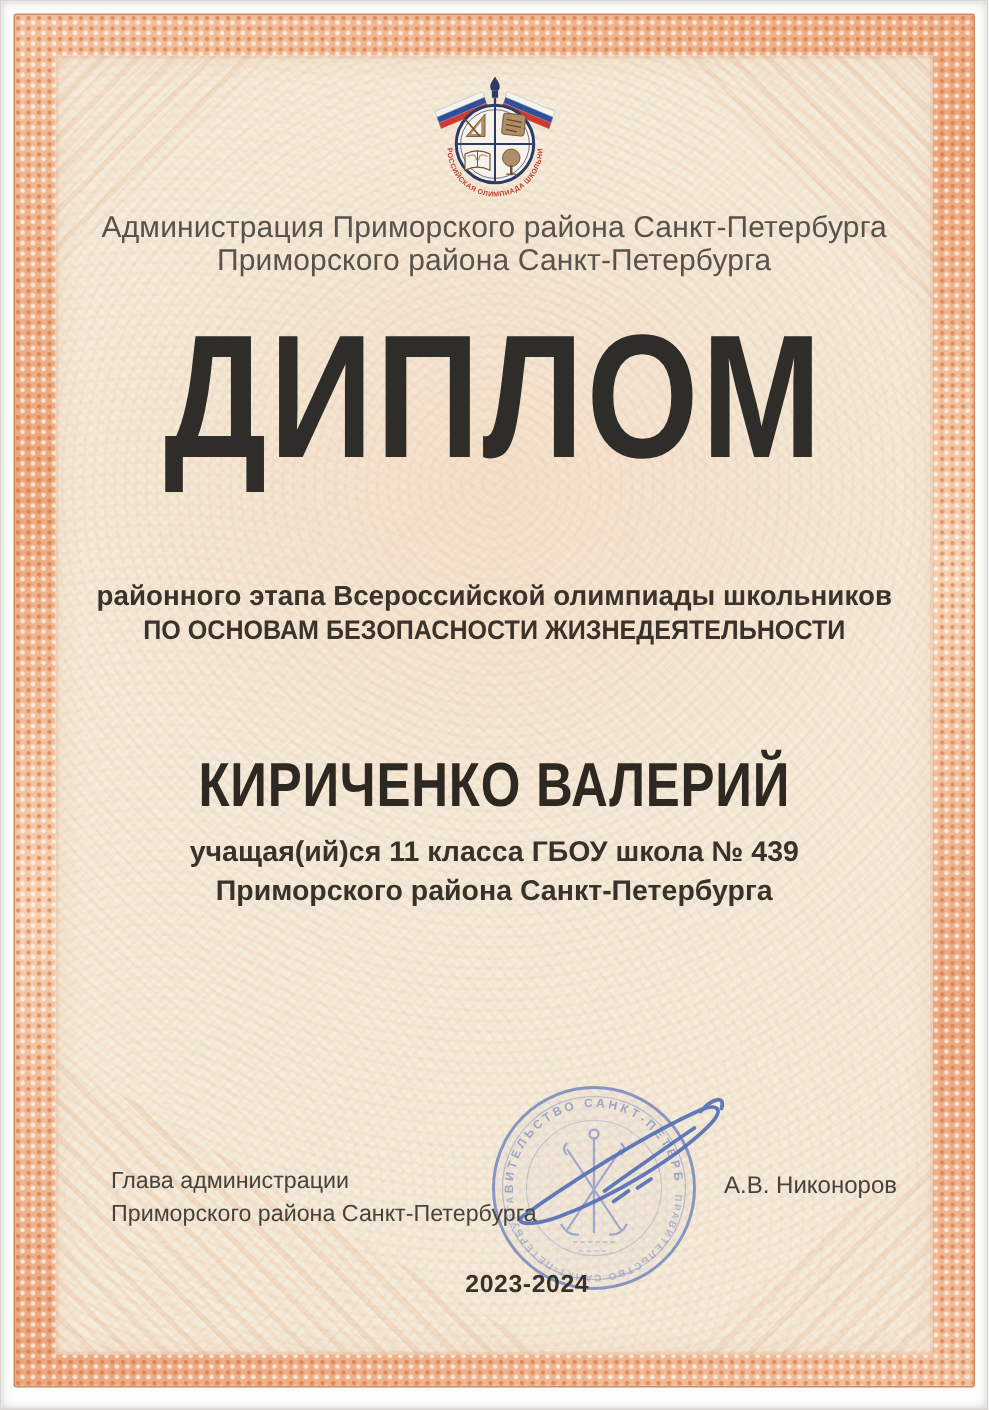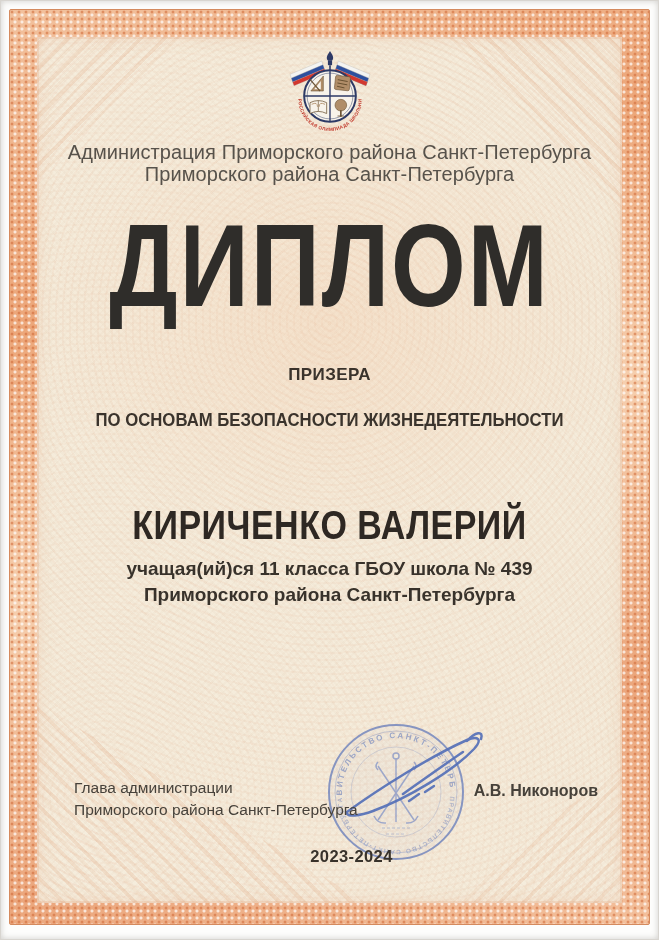--- a/index.html
+++ b/index.html
@@ -65,21 +65,21 @@
   .subject   { top:373px; color:#3a332c; font-size:18px; font-weight:700; transform:scaleX(.93); transform-origin:50% 0; }
   .awarded   { top:414px; color:#352f29; font-size:20px; font-weight:700; letter-spacing:1px; }
 
   .recipient-name { top:464px; color:#2e2823; font-size:34px; font-weight:700; letter-spacing:.5px;
     transform:scaleY(1.22); transform-origin:50% 0; }
   .recipient-details { top:519px; color:#38322b; font-size:19px; font-weight:700; line-height:26px; }
 
   .sig-block { position:absolute; left:26px; top:740px; text-align:left; color:#47423b;
     font-size:15.5px; line-height:21.5px; font-weight:400;margin-left:11px; }
   .signer-name { position:absolute; right:24px; top:745px; text-align:right; color:#46413a;
-    font-size:16px; font-weight:700; }
+    font-size:16px; font-weight:400; }
   .year { top:810px; color:#38322b; font-size:16.5px; font-weight:700; letter-spacing:.4px;padding-left:44px; }
 
   .stamp-wrap { position:absolute; left:287px; top:683px; width:144px; height:144px; opacity:.82; }
   .signature-wrap { position:absolute; left:282px; top:671px; width:190px; height:130px; }
 </style>
 </head>
 <body>
 
 <div class="page">
   <div class="frame"></div>
@@ -149,21 +149,21 @@
       </svg>
     </div>
 
     <div class="abs header-block">
       <div>Администрация Приморского района Санкт-Петербурга</div>
       <div>Приморского района Санкт-Петербурга</div>
     </div>
 
     <div class="abs title">ДИПЛОМ</div>
 
-    <div class="abs degree">ПРИЗЕРА</div>
+    <div class="abs event">районного этапа Всероссийской олимпиады школьников</div>
     <div class="abs subject">ПО ОСНОВАМ БЕЗОПАСНОСТИ ЖИЗНЕДЕЯТЕЛЬНОСТИ</div>
 
     <div class="abs recipient-name">КИРИЧЕНКО ВАЛЕРИЙ</div>
     <div class="abs recipient-details">
       <div>учащая(ий)ся 11 класса ГБОУ школа № 439</div>
       <div>Приморского района Санкт-Петербурга</div>
     </div>
 
     <div class="stamp-wrap">
       <svg width="144" height="144" viewBox="0 0 144 144">

